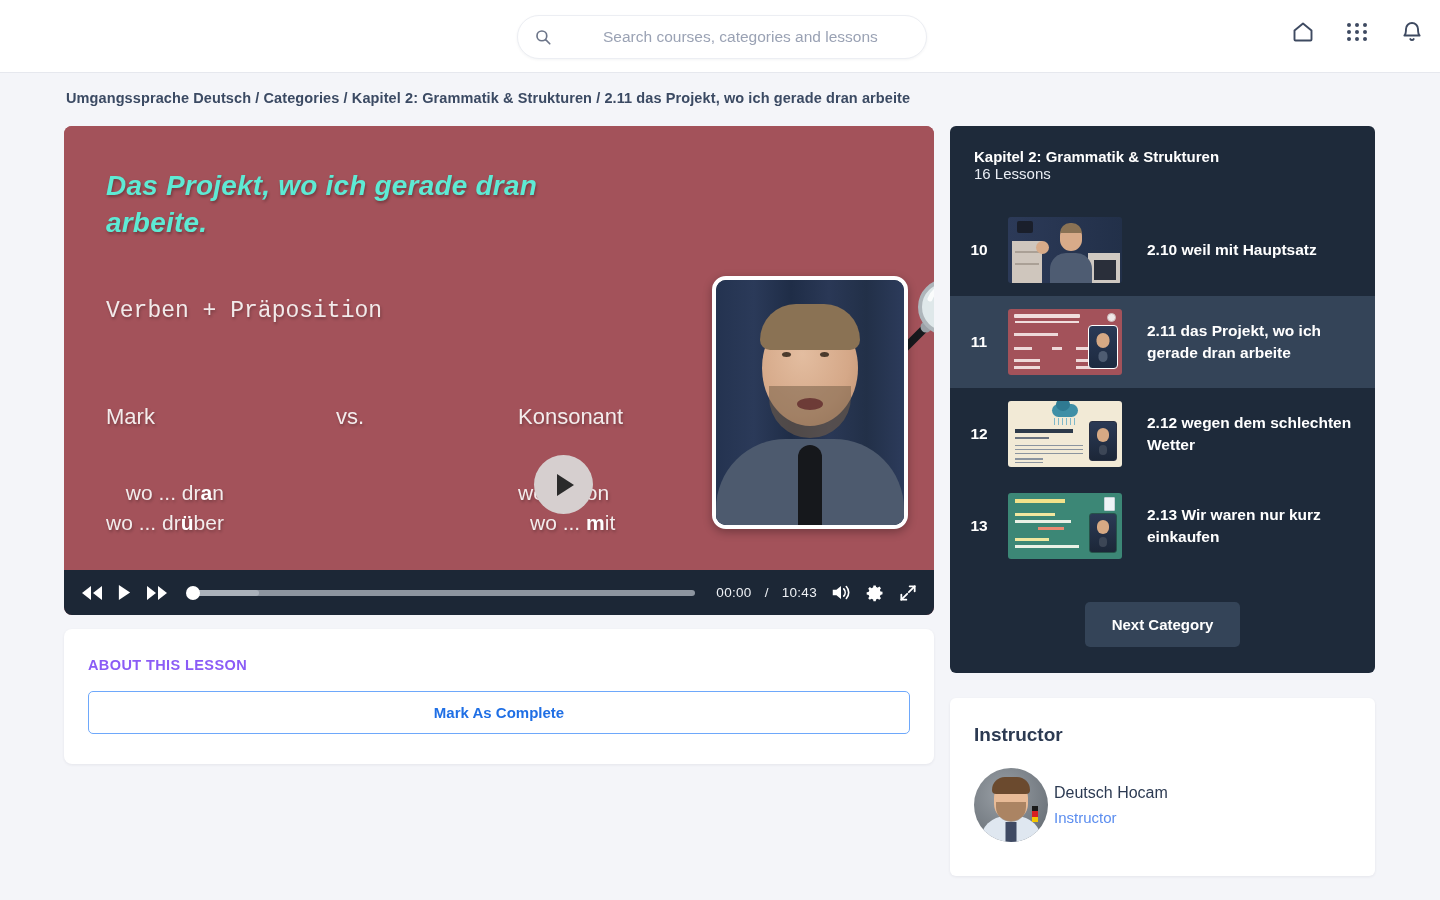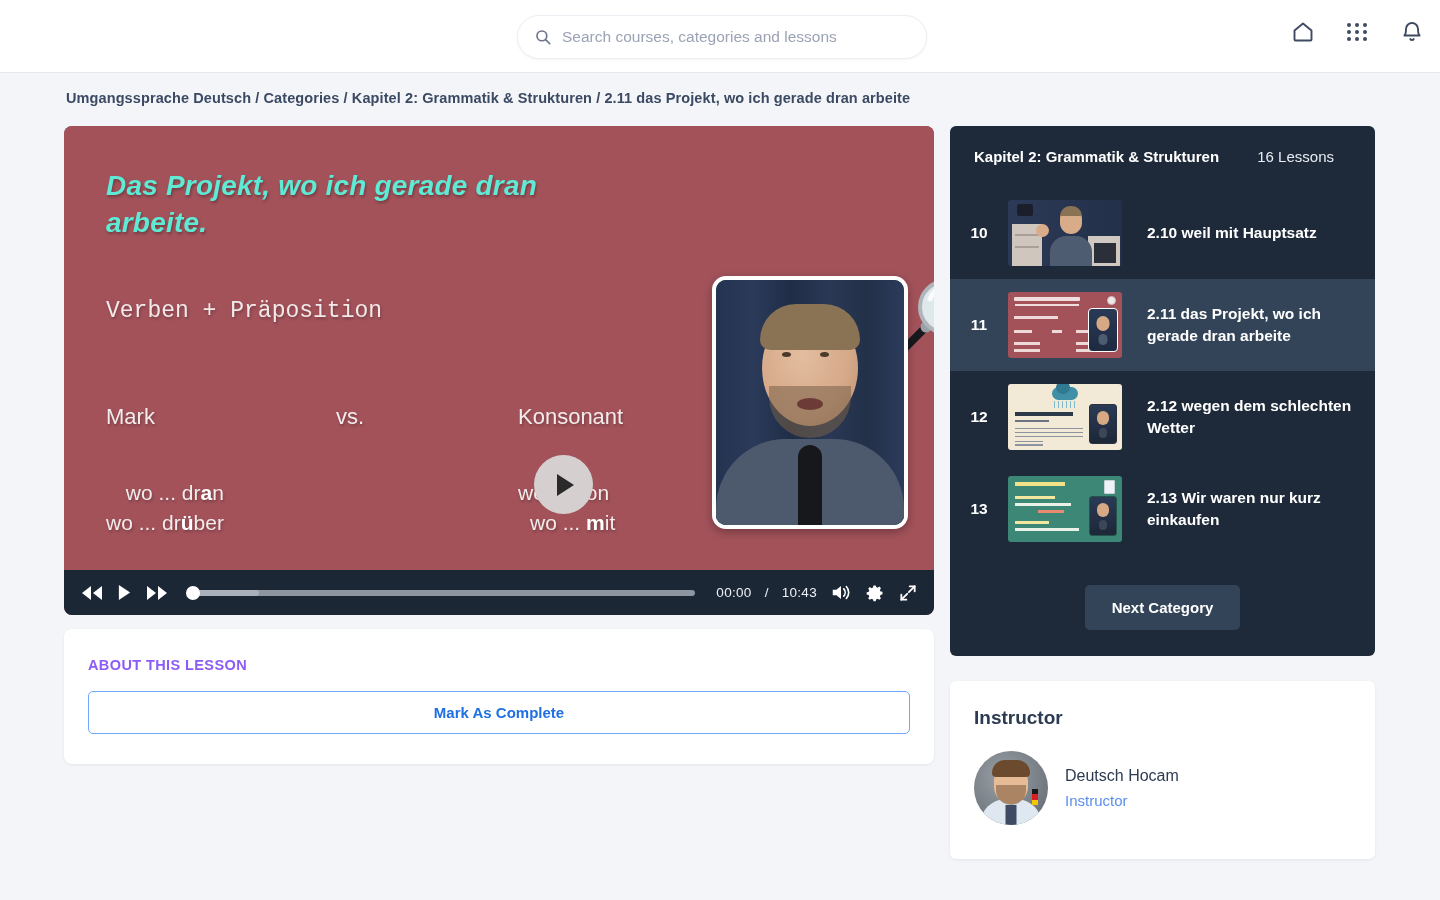--- a/index.html
+++ b/index.html
@@ -20,20 +20,21 @@
   }
   .search-wrap {
     position: absolute; left: 517px; top: 15px;
     width: 410px; height: 44px;
     background: #fff;
     border: 1px solid #eceef3;
     border-radius: 22px;
     box-shadow: 0 1px 3px rgba(20,30,60,.05);
     display: flex; align-items: center;
     padding: 0 16px;
+    gap: 41px;
   }
   .search-ico { width: 18px; height: 18px; flex: 0 0 18px; margin-right: 10px; }
   .search-input {
     border: 0; outline: 0; background: transparent;
     font-family: "Liberation Sans", sans-serif;
     font-size: 15.5px; color: #98a0b3; width: 100%;
   }
   .search-input::placeholder { color: #9aa2b4; }
   .top-icons { position: absolute; right: 16px; top: 20px; display: flex; gap: 32px; align-items: center; }
   .top-icons > div { cursor: pointer; line-height: 0; }
@@ -175,21 +176,21 @@
     font-family: "Liberation Sans", sans-serif;
   }
 
   
   .lessons {
     width: 425px; background: #1e2a3a; border-radius: 6px;
     padding: 22px 0 26px 0;
   }
   .les-head {
     display: flex; justify-content: space-between; align-items: flex-start;
-    padding: 0 41px 0 24px; margin-bottom: 22px;
+    padding: 0 19px 0 24px; margin-bottom: 22px; flex-direction: column;
   }
   .les-head .t { color: #fff; font-size: 15px; font-weight: bold; }
   .les-head .n { color: #e9edf3; font-size: 15px; }
   .les-item {
     display: flex; align-items: center; gap: 0;
     padding: 13px 18px 13px 0; cursor: pointer;
   }
   .les-item.active { background: #344458; }
   .les-num { width: 58px; flex: 0 0 58px; text-align: center; color: #fff; font-size: 15.5px; font-weight: bold; }
   .thumb { width: 114px; height: 66px; flex: 0 0 114px; border-radius: 3px; overflow: hidden; position: relative; }
@@ -250,21 +251,21 @@
     padding: 14px 27px; font-size: 15px; font-weight: bold; cursor: pointer;
     font-family: "Liberation Sans", sans-serif;
   }
 
   
   .instr {
     margin-top: 25px; width: 425px; background: #fff; border-radius: 6px;
     padding: 26px 24px 34px 24px; box-shadow: 0 1px 3px rgba(25,35,60,.07);
   }
   .instr h3 { font-size: 19px; color: #2c3a52; font-weight: bold; }
-  .instr-row { display: flex; align-items: center; gap: 17px; margin-top: 22px; }
+  .instr-row { display: flex; align-items: center; gap: 6px; margin-top: 22px; }
   .avatar {
     width: 74px; height: 74px; border-radius: 50%; position: relative; overflow: hidden;
     background: radial-gradient(circle at 40% 35%, #9aa0a6 0%, #70777e 70%, #5b6268 100%);
     flex: 0 0 74px;
   }
   .avatar .a-head { position: absolute; left: 50%; top: 13px; transform: translateX(-50%); width: 34px; height: 40px; border-radius: 17px; background: #e8bb97; }
   .avatar .a-hair { position: absolute; left: 50%; top: 9px; transform: translateX(-50%); width: 38px; height: 17px; border-radius: 19px 19px 6px 6px; background: #6b4a2e; }
   .avatar .a-beard { position: absolute; left: 50%; top: 34px; transform: translateX(-50%); width: 30px; height: 20px; border-radius: 0 0 15px 15px; background: rgba(110,78,48,.5); }
   .avatar .a-body { position: absolute; left: 50%; bottom: 0; transform: translateX(-50%); width: 62px; height: 26px; border-radius: 26px 26px 0 0; background: #dfe7f0; }
   .avatar .a-tie { position: absolute; left: 50%; bottom: 0; transform: translateX(-50%); width: 11px; height: 20px; background: #3f4a63; }

